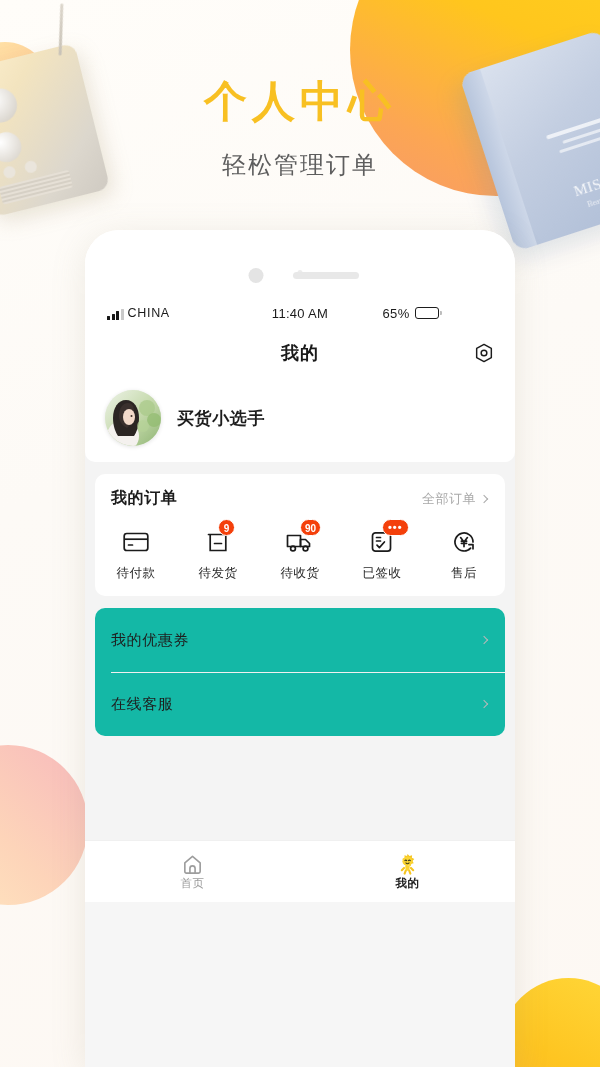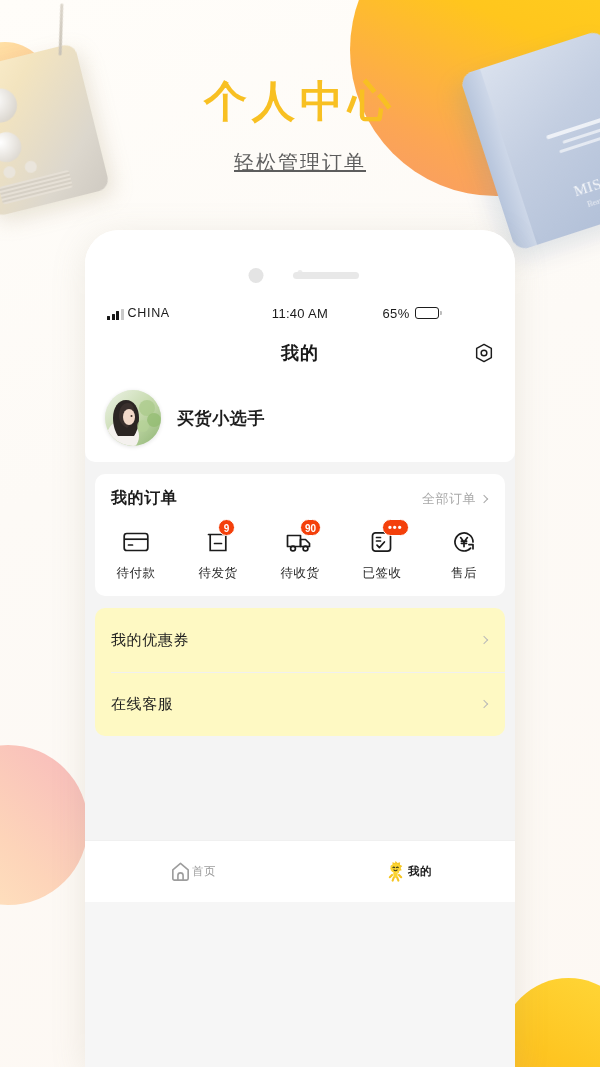--- a/index.html
+++ b/index.html
@@ -88,21 +88,21 @@
 
   
   .headline-area { position: absolute; top: 0; left: 0; width: 600px; text-align: center; }
   .page-title {
     margin-top: 80px;
     font-size: 43px; font-weight: bold; color: #f8c022;
     letter-spacing: 5px; line-height: 1;
   }
   .page-subtitle {
     margin-top: 26px;
-    font-size: 20px; color: #5d5d5d; letter-spacing: 2px; text-decoration: underline;
+    font-size: 24px; color: #5d5d5d; letter-spacing: 2px;
   }
 
   
   .phone {
     position: absolute; left: 85px; top: 230px;
     width: 430px; height: 837px;
     background: #ffffff;
     border-radius: 34px 34px 0 0;
     box-shadow: 0 6px 34px rgba(150,140,120,.17);
     overflow: hidden;
@@ -192,40 +192,40 @@
   .badge {
     position: absolute; top: -8px; left: 17px;
     min-width: 17px; height: 17px; padding: 0 4px;
     background: #f4400b; color: #fff; border-radius: 9px;
     font-size: 10px; line-height: 17px; text-align: center; font-weight: bold;
     border: 1.5px solid #fff;
   }
   .badge.dots { letter-spacing: 1px; font-size: 11px; padding: 0 5px; line-height: 15px; }
 
   
-  .menu-card { background: #fef9c3; margin: 0 10px; border-radius: 10px; }
+  .menu-card { background: #14b8a6; margin: 0 10px; border-radius: 10px; }
   .menu-row {
     height: 64px; display: flex; align-items: center;
     padding: 0 18px 0 16px; position: relative;
   }
   .menu-row + .menu-row::before {
     content: ""; position: absolute; left: 16px; right: 0; top: 0;
     height: 1px; background: #f0f0f0;
   }
   .menu-label { flex: 1; font-size: 15px; color: #1e1e1e; letter-spacing: .6px; }
   .menu-chev { color: #b9b9b9; }
 
   .filler { height: 104px; background: #f4f4f4; }
 
   
   .tabbar {
     height: 62px; background: #fff; display: flex;
     border-top: 1px solid #f0f0f0;
   }
-  .tab { flex: 1; display: flex; flex-direction: row; align-items: center; justify-content: center; }
+  .tab { flex: 1; display: flex; flex-direction: column; align-items: center; justify-content: center; }
   .tab-label { font-size: 11.5px; color: #9d9d9d; letter-spacing: .4px; }
   .tab.active .tab-label { color: #222; font-weight: bold; }
   .tab-icon { height: 24px; display: flex; align-items: center; justify-content: center; }
 </style>
 </head>
 <body>
 
 <div class="bg-wrap">
   <div class="blob-top-right"></div>
   <div class="blob-left-small"></div>

